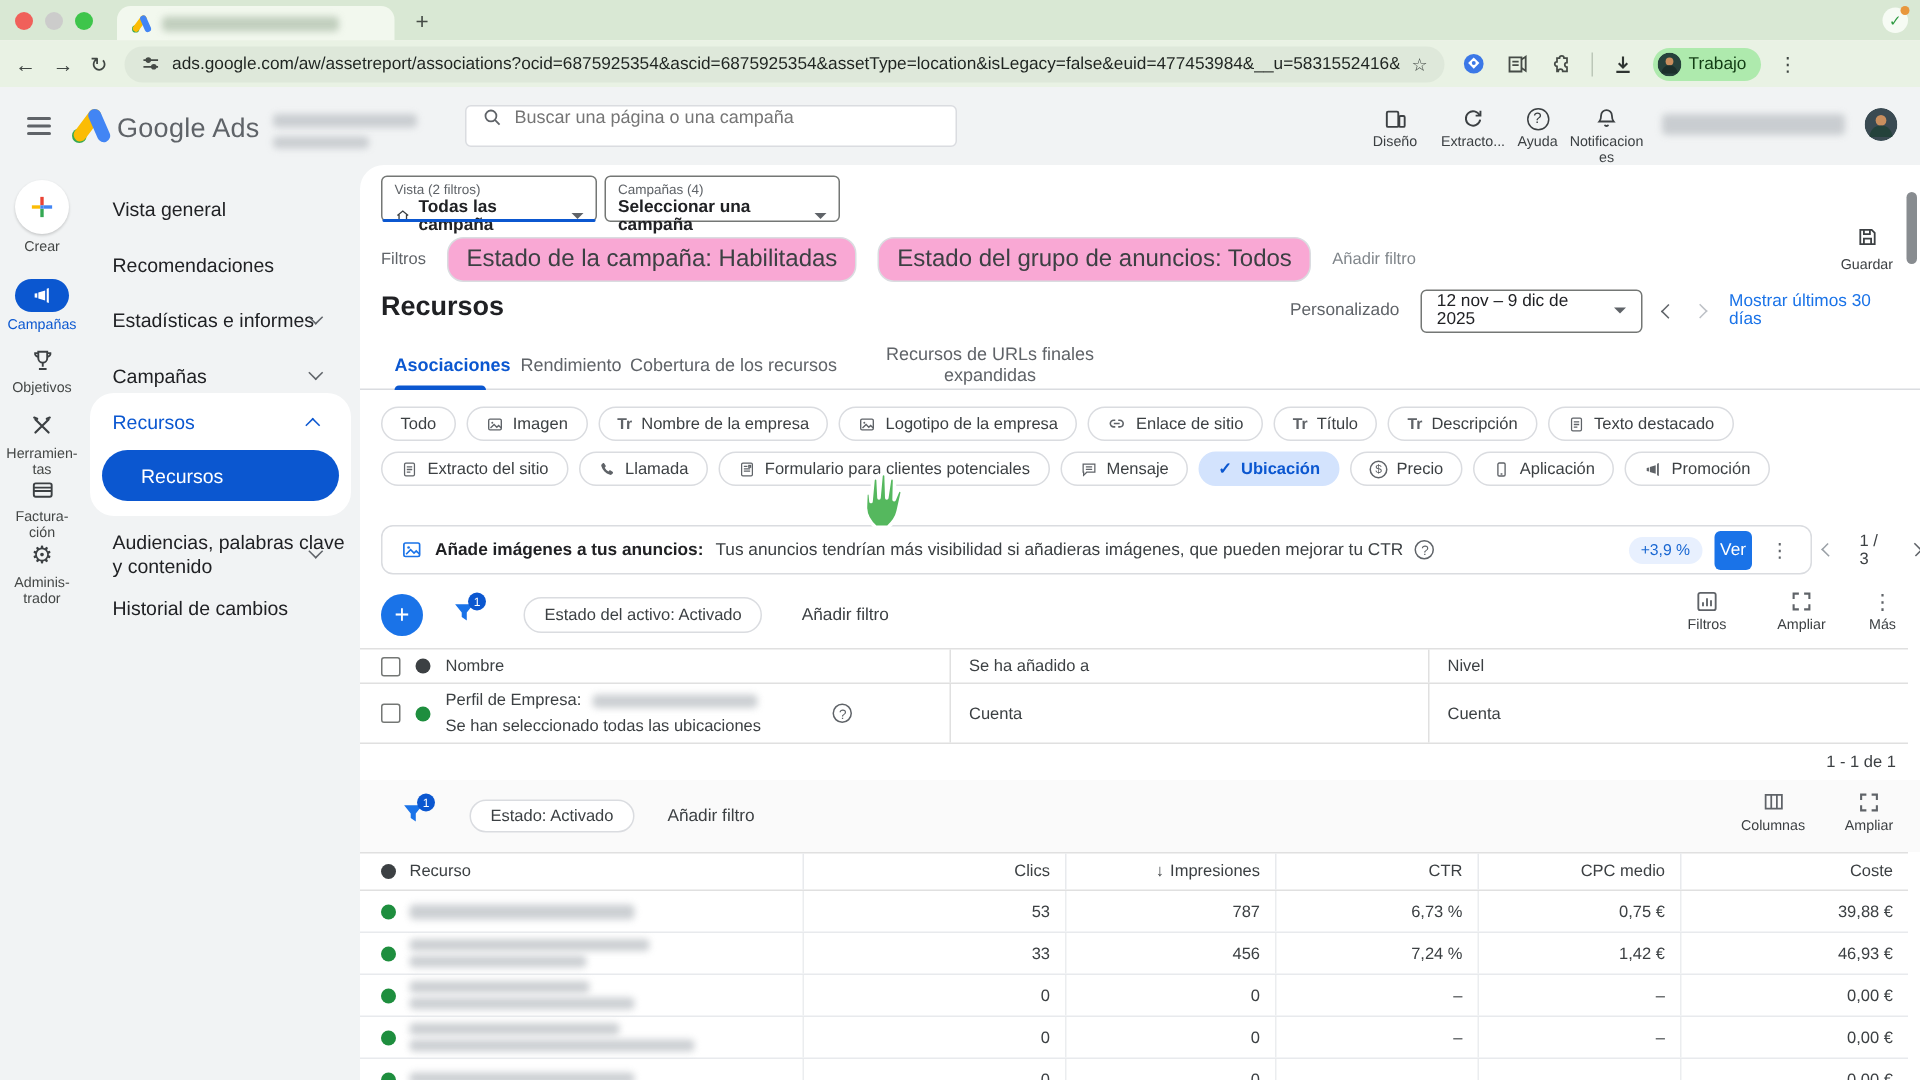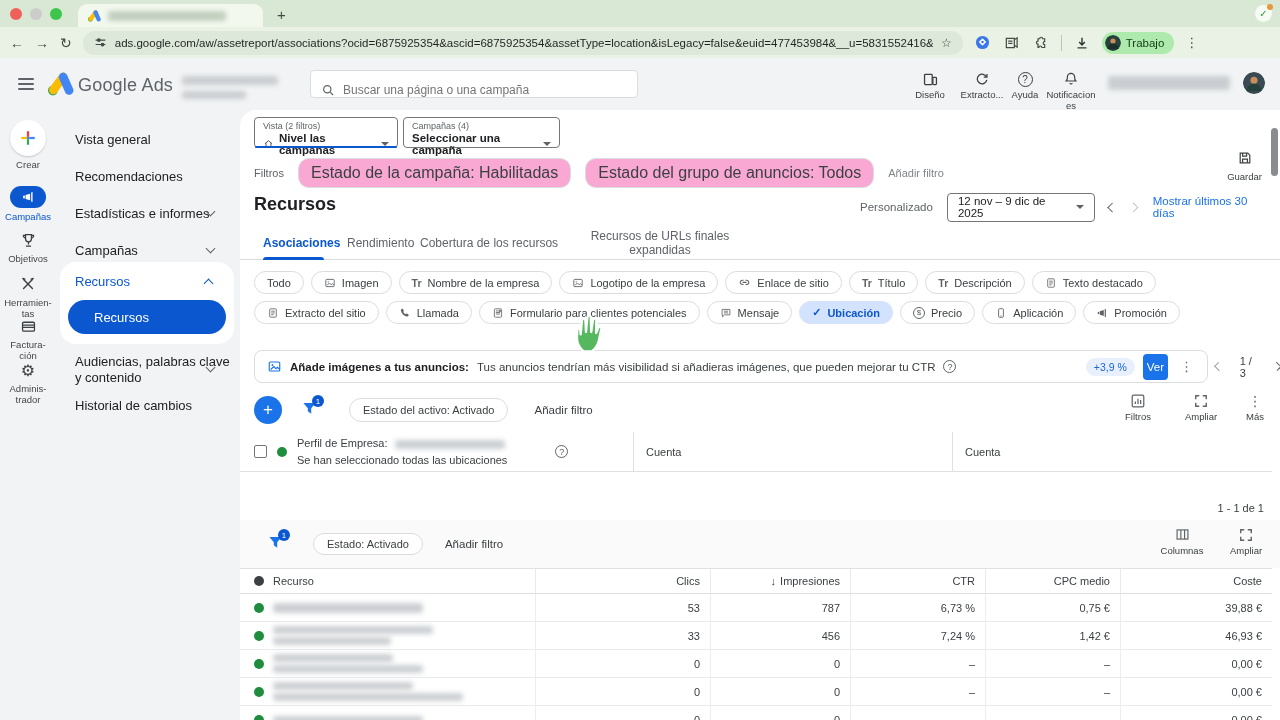--- a/index.html
+++ b/index.html
@@ -24,21 +24,21 @@
   .profilechip { height:22px; background:#aeeaad; border-radius:11px; display:flex; align-items:center; gap:5px; padding:0 10px 0 3px; font-size:11.5px; color:#123c14; }
   .miniavatar { width:16px; height:16px; border-radius:50%; overflow:hidden; }
 
   
   .appheader { position:absolute; left:0; top:58px; right:0; height:52px; background:#f1f3f4; }
   .hamb { position:absolute; left:18px; top:20px; width:16px; height:12px; display:flex; flex-direction:column; justify-content:space-between; }
   .hamb i { height:1.8px; background:#5f6368; border-radius:1px; }
   .adslogo { position:absolute; left:48px; top:14px; }
   .wordmark { position:absolute; left:78px; top:17px; font-size:18px; color:#5f6368; letter-spacing:.2px; }
   .acctblur { position:absolute; left:182px; top:16px; }
-  .searchbox { position:absolute; left:310px; top:12px; width:328px; height:28px; background:#fff; border:1px solid #dadce0; border-radius:4px; display:flex; align-items:flex-end; gap:8px; padding:0 10px; }
+  .searchbox { position:absolute; left:310px; top:12px; width:328px; height:28px; background:#fff; border:1px solid #dadce0; border-radius:4px; display:flex; align-items:flex-start; gap:8px; padding:0 10px; }
   .searchbox input { border:none; outline:none; flex:1; font-size:12px; font-family:"Liberation Sans",sans-serif; color:#202124; background:transparent; }
   .hicon { position:absolute; width:54px; text-align:center; }
   .hicon .ig { height:18px; display:flex; align-items:center; justify-content:center; }
   .hicon .lb { font-size:9.5px; color:#3c4043; margin-top:2px; white-space:pre-line; line-height:1.15; }
   .hdrblur { position:absolute; left:1108px; top:18px; }
   .avatar { position:absolute; left:1243px; top:14px; width:22px; height:22px; border-radius:50%; overflow:hidden; }
 
   .rd { display:inline-block; background:#c3c7cb; border-radius:3px; filter:blur(2.5px); opacity:.85; }
   .rd.green { background:#b9c8b6; }
 
@@ -377,21 +377,21 @@
 </div>
 
 <div class="main">
 
   <div class="selbox" style="left:14px;width:144px">
     <div class="slab">Vista (2 filtros)</div>
     <div class="sval">
       <svg width="12" height="12" viewBox="0 0 20 20" fill="none" stroke="#3c4043" stroke-width="1.6">
           <path d="M3.5 9.5L10 4l6.5 5.5M5.5 8.6V16h9V8.6"></path>
         </svg>
-      <span>Nivel las campañas</span>
+      <span>Todas las campaña</span>
       <span class="caret" style="margin-left:auto"></span>
     </div>
     <span class="blueline"></span>
   </div>
   <div class="selbox" style="left:163px;width:157px">
     <div class="slab">Campañas (4)</div>
     <div class="sval">
       <span>Seleccionar una campaña</span>
       <span class="caret" style="margin-left:auto"></span>
     </div>
@@ -582,20 +582,29 @@
         </span>
       <div class="lb">Ampliar</div>
     </div>
     <div class="tic" style="width:30px">
       <span class="ig" style="font-size:14px;color:#5f6368">⋮</span>
       <div class="lb">Más</div>
     </div>
   </div>
 
   <div class="t1">
+    <div class="t1row head">
+      <div class="t1cell">
+        <span class="cb"></span>
+        <span class="dot dark"></span>
+        <span>Nombre</span>
+      </div>
+      <div class="t1cell b">Se ha añadido a</div>
+      <div class="t1cell b">Nivel</div>
+    </div>
     <div class="t1row body">
       <div class="t1cell">
         <span class="cb"></span>
         <span class="dot green"></span>
         <span class="nameblock">
           <span>Perfil de Empresa:</span>
           <span class="rd" style="width:110px;height:9px;vertical-align:middle;margin-left:4px"></span><br>
           <span>Se han seleccionado todas las ubicaciones</span>
         </span>
         <span class="help" style="margin-left:38px">

